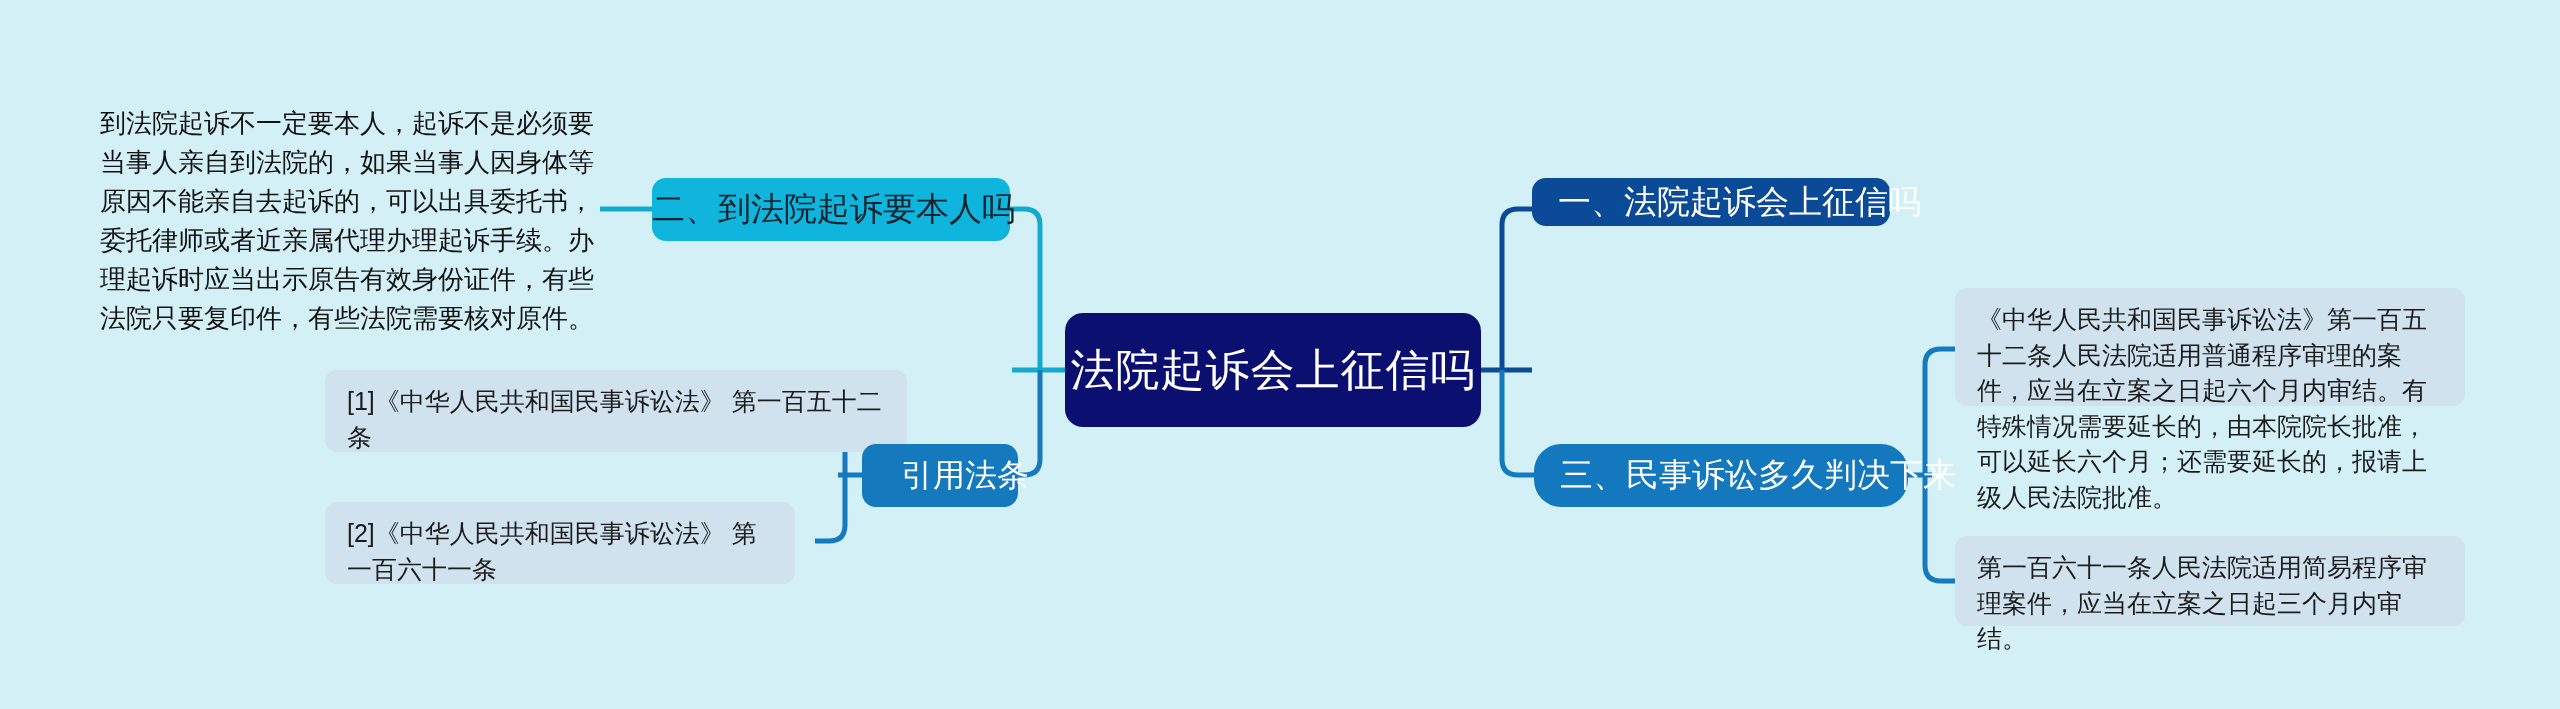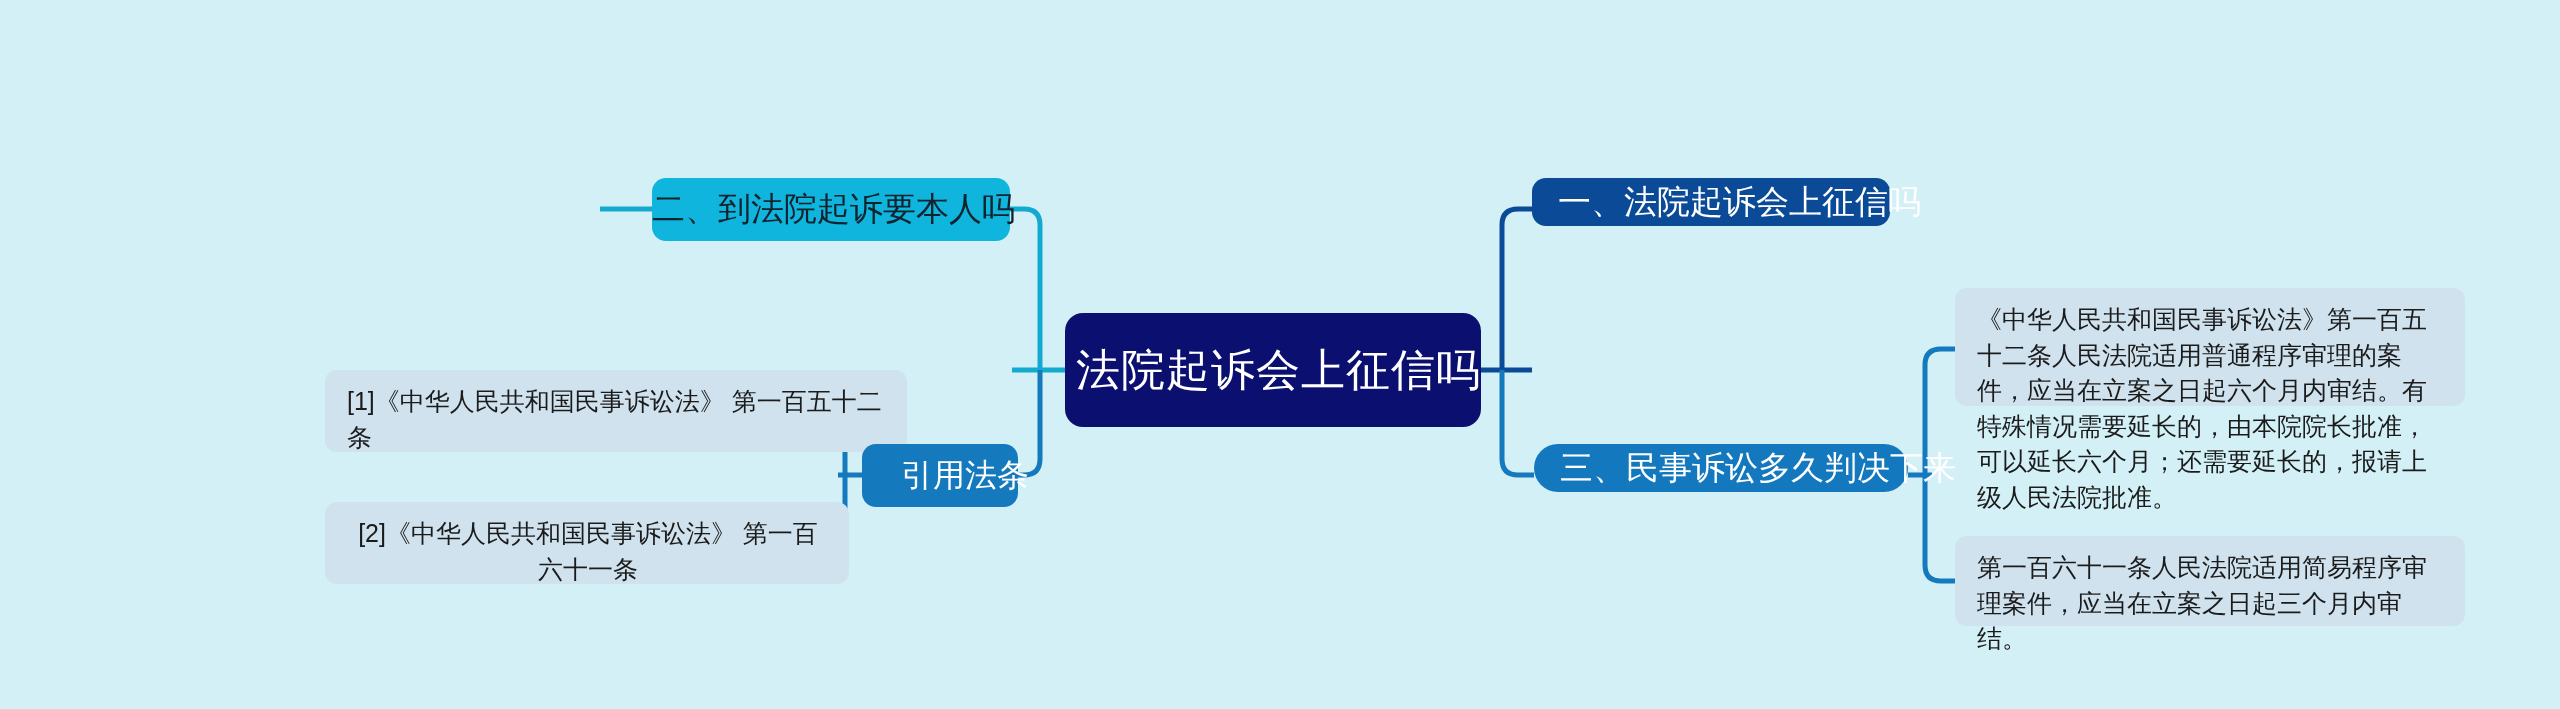--- a/index.html
+++ b/index.html
@@ -31,21 +31,21 @@
     align-items: center;
     border-radius: 14px;
     white-space: nowrap;
   }
   .node-center {
     background: #0b1070;
     color: #ffffff;
     border-radius: 18px;
     font-size: 44px;
     letter-spacing: 1px;
-    justify-content: flex-end;
+    justify-content: center;
     z-index: 5;
   }
   .node-l1-dark {
     background: #0b4a96;
     color: #ffffff;
     font-size: 33px;
     padding-left: 26px;
     z-index: 5;
   }
   .node-l1-mid {
@@ -118,42 +118,45 @@
   </svg>
 
   <div class="node node-center" style="left:1065px; top:313px; width:416px; height:114px;">
     <span>法院起诉会上征信吗</span>
   </div>
 
   <div class="node node-l1-dark" style="left:1532px; top:178px; width:358px; height:48px;">
     <span>一、法院起诉会上征信吗</span>
   </div>
 
-  <div class="node node-l1-mid" style="left:1534px; top:444px; width:374px; height:48px;border-radius:27px;">
+  <div class="node node-l1-mid" style="left:1534px; top:444px; width:374px; height:63px;border-radius:27px;">
     <span>三、民事诉讼多久判决下来</span>
   </div>
 
   <div class="leaf leaf-tinted" style="left:1955px; top:288px; width:510px; height:118px;">
     <span>《中华人民共和国民事诉讼法》第一百五十二条人民法院适用普通程序审理的案件，应当在立案之日起六个月内审结。有特殊情况需要延长的，由本院院长批准，可以延长六个月；还需要延长的，报请上级人民法院批准。</span>
   </div>
 
   <div class="leaf leaf-tinted" style="left:1955px; top:536px; width:510px; height:90px;">
     <span>第一百六十一条人民法院适用简易程序审理案件，应当在立案之日起三个月内审结。</span>
   </div>
 
   <div class="node node-l1-cyan" style="left:652px; top:178px; width:358px; height:63px;">
     <span>二、到法院起诉要本人吗</span>
   </div>
 
+  <div class="leaf leaf-plain" style="left:100px; top:104px; width:510px; height:212px;">
+    <span>到法院起诉不一定要本人，起诉不是必须要当事人亲自到法院的，如果当事人因身体等原因不能亲自去起诉的，可以出具委托书，委托律师或者近亲属代理办理起诉手续。办理起诉时应当出示原告有效身份证件，有些法院只要复印件，有些法院需要核对原件。</span>
+  </div>
 
   <div class="node node-l2-blue" style="left:862px; top:444px; width:156px; height:63px;">
     <span>引用法条</span>
   </div>
 
   <div class="leaf leaf-tinted" style="left:325px; top:370px; width:582px; height:82px;">
     <span>[1]《中华人民共和国民事诉讼法》 第一百五十二条</span>
   </div>
 
-  <div class="leaf leaf-tinted" style="left:325px; top:502px; width:524px; height:82px;text-align:center;">
+  <div class="leaf leaf-tinted" style="left:325px; top:502px; width:470px; height:82px;">
     <span>[2]《中华人民共和国民事诉讼法》 第一百六十一条</span>
   </div>
 
 </div>
 
 </body></html>

